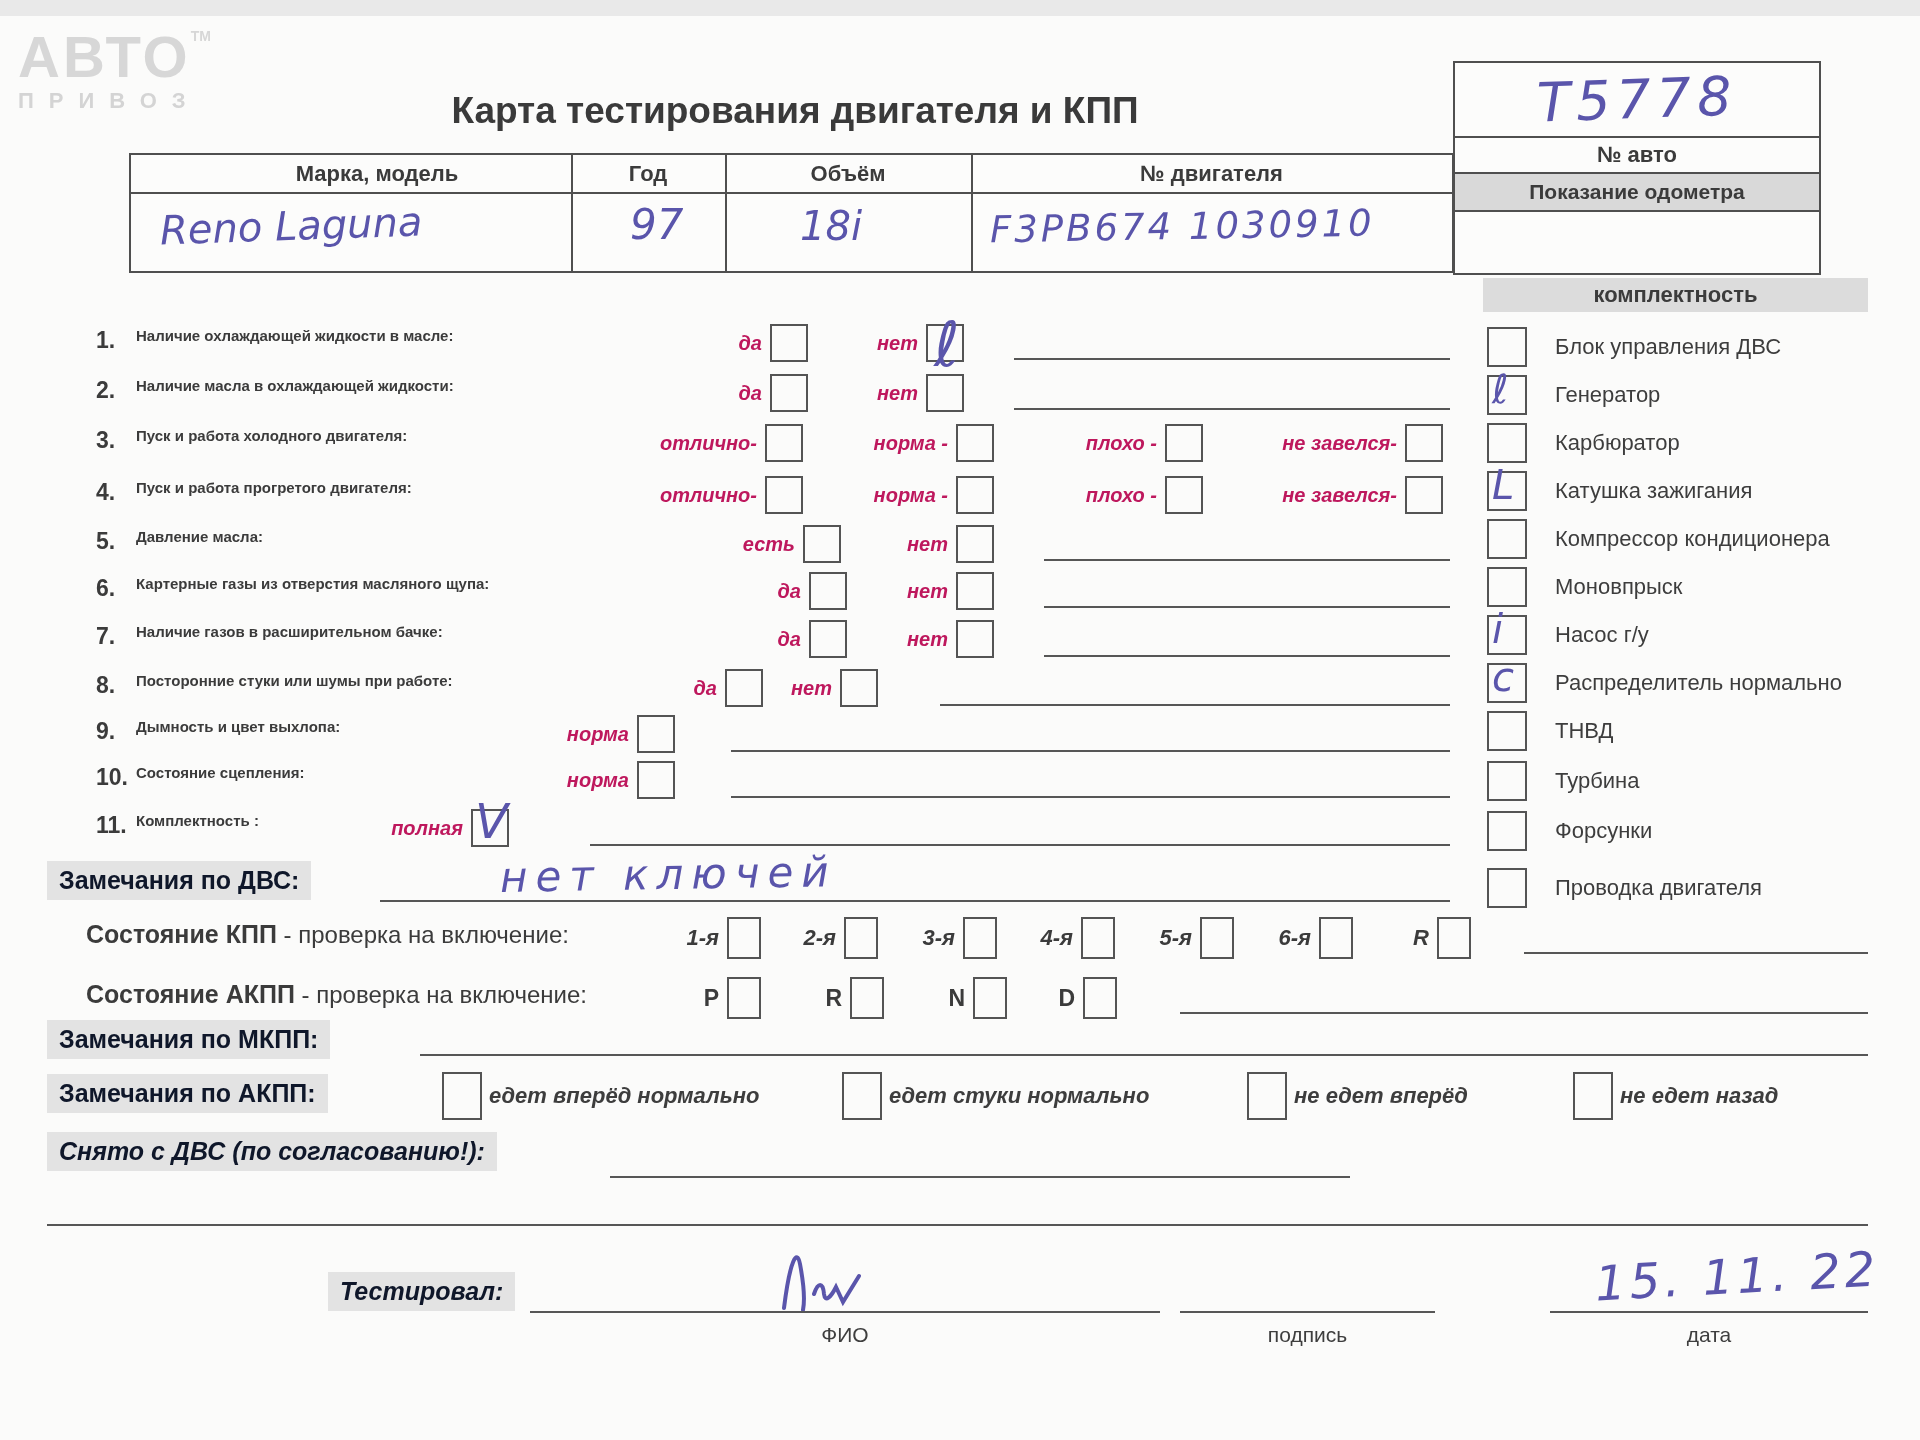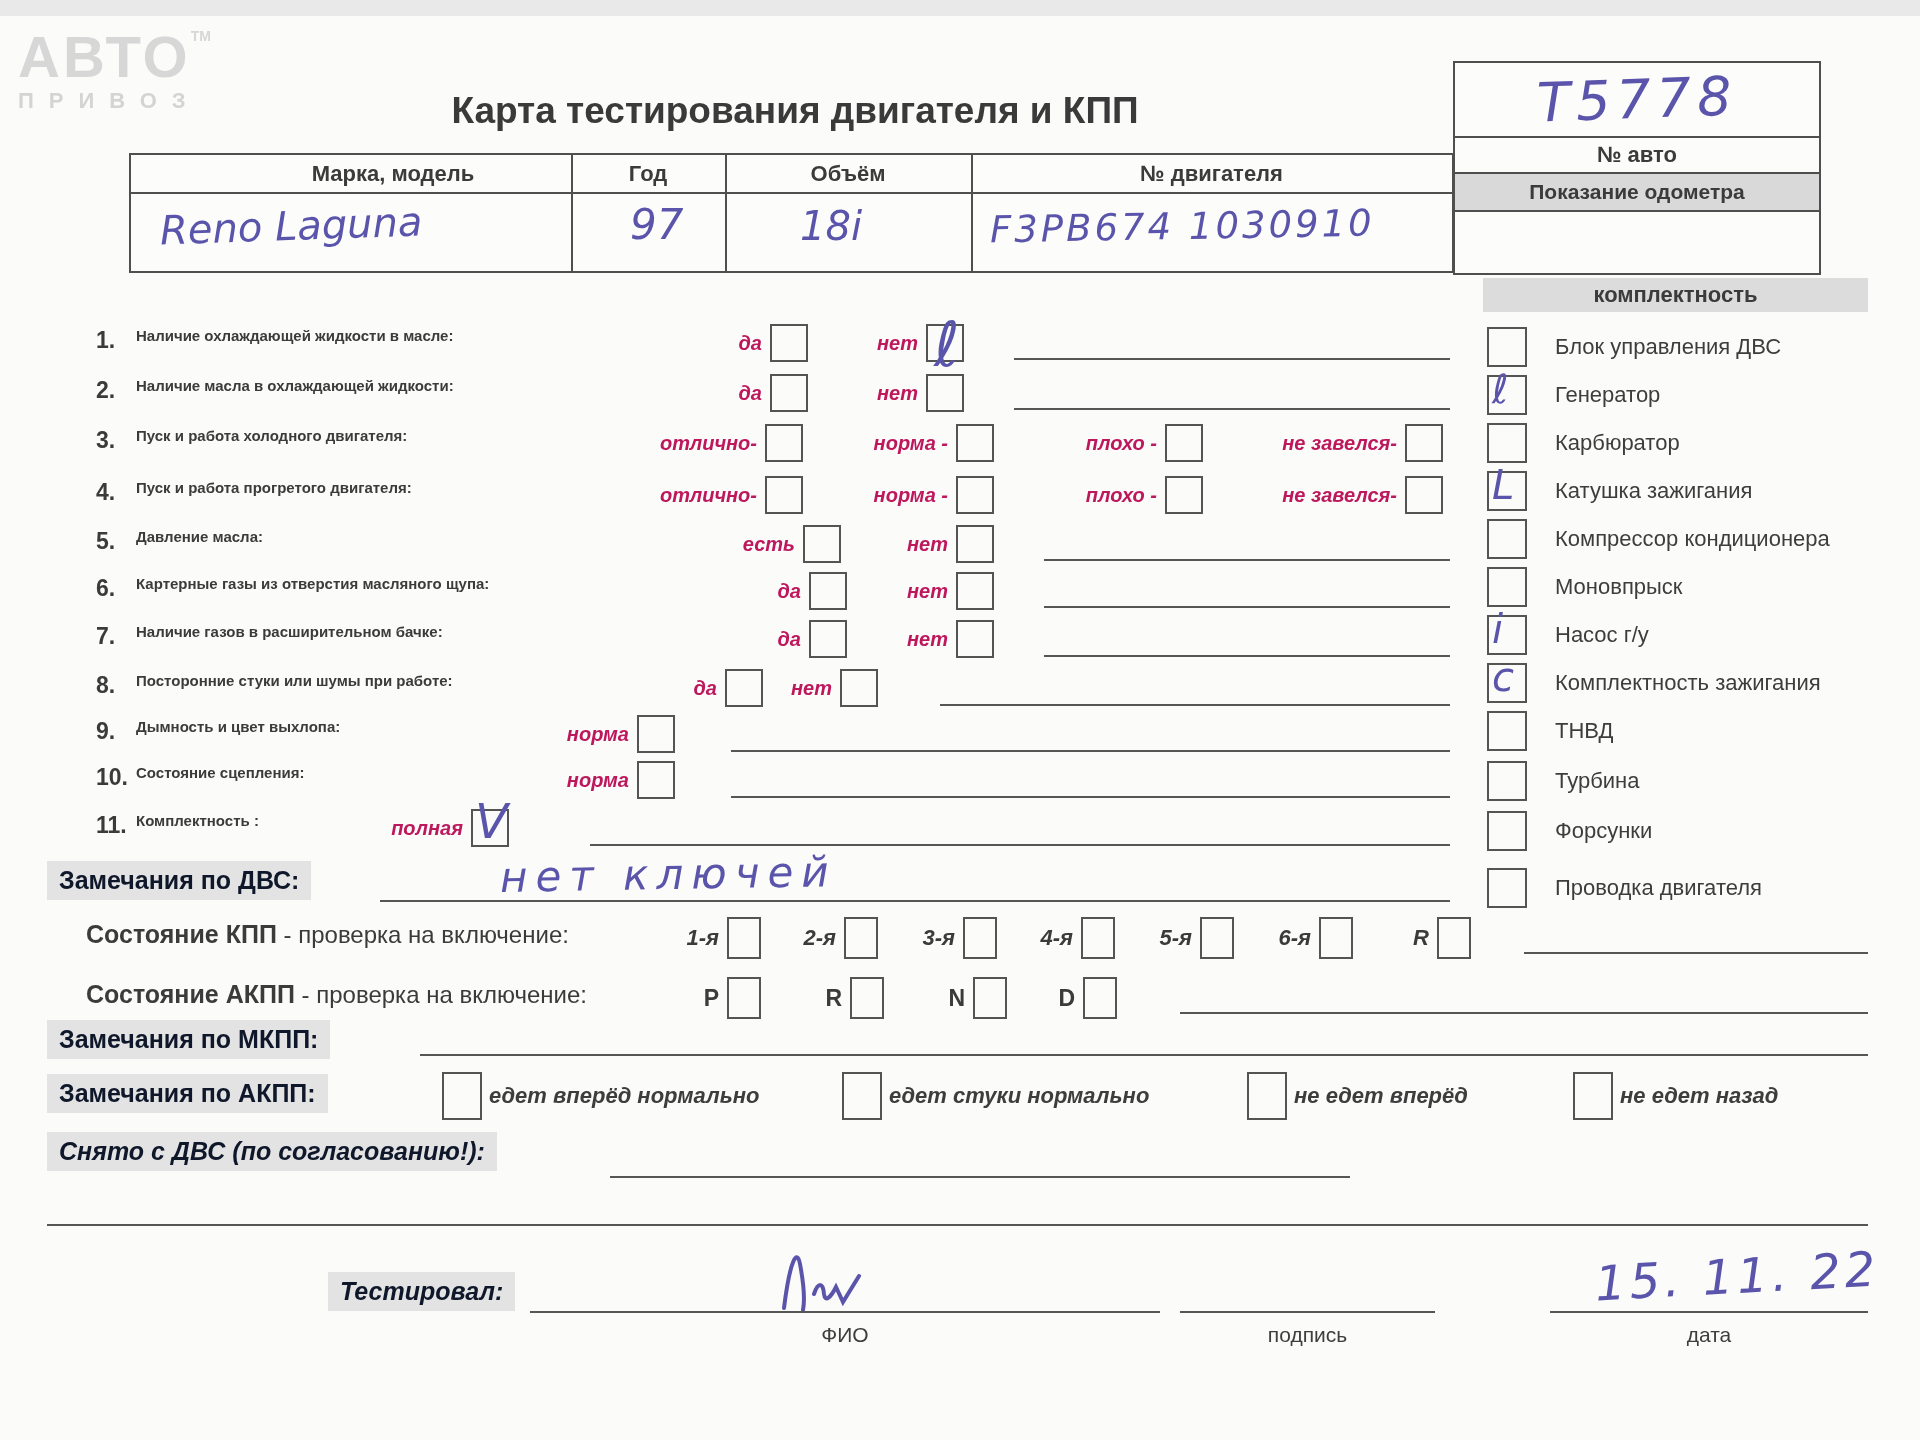--- a/index.html
+++ b/index.html
@@ -80,21 +80,21 @@
     <div class="r2">№ авто</div>
     <div class="r3">Показание одометра</div>
     <div class="r4"></div>
   </div>
 
   <div class="vtable">
     <div class="vhead"></div>
     <div class="vcol" style="left:440px;"></div>
     <div class="vcol" style="left:594px;"></div>
     <div class="vcol" style="left:840px;"></div>
-    <div class="vhcell" style="left:16px;width:492px;">Марка, модель</div>
+    <div class="vhcell" style="left:0;width:492px;">Марка, модель</div>
     <div class="vhcell" style="left:440px;width:154px;">Год</div>
     <div class="vhcell" style="left:594px;width:246px;">Объём</div>
     <div class="vhcell" style="left:840px;width:481px;">№ двигателя</div>
   </div>
   <span class="hand" style="left:160px;top:190px;font-size:40px;transform:rotate(-2deg);">Reno Laguna</span>
   <span class="hand" style="left:630px;top:188px;font-size:42px;">97</span>
   <span class="hand" style="left:800px;top:190px;font-size:40px;">18i</span>
   <span class="hand" style="left:990px;top:192px;font-size:37px;letter-spacing:3px;transform:rotate(-1deg);">F3PB674 1030910</span>
 
   <div class="row" style="top:306px;">
@@ -340,21 +340,21 @@
   <div class="eq" style="top:601px;">
     <span class="cb kcb">
         <span class="mark kmark">i</span>
       </span>
     <span class="eqlabel">Насос г/у</span>
   </div>
   <div class="eq" style="top:649px;">
     <span class="cb kcb">
         <span class="mark kmark">c</span>
       </span>
-    <span class="eqlabel">Комплектность зажигания</span>
+    <span class="eqlabel">Распределитель нормально</span>
   </div>
   <div class="eq" style="top:697px;">
     <span class="cb kcb">
         <span class="mark kmark"></span>
       </span>
     <span class="eqlabel">ТНВД</span>
   </div>
   <div class="eq" style="top:747px;">
     <span class="cb kcb">
         <span class="mark kmark"></span>

